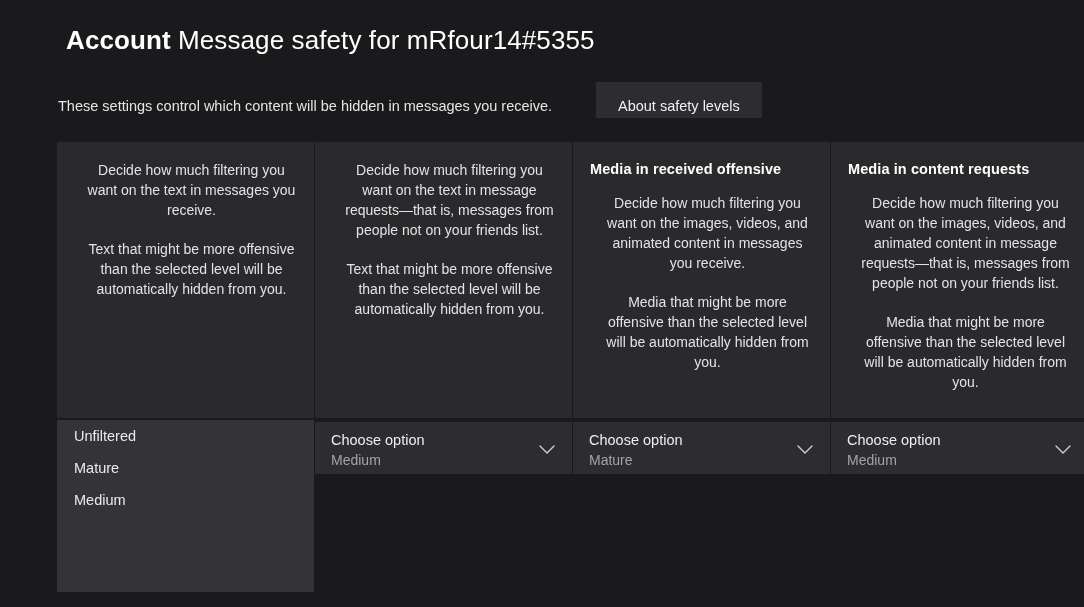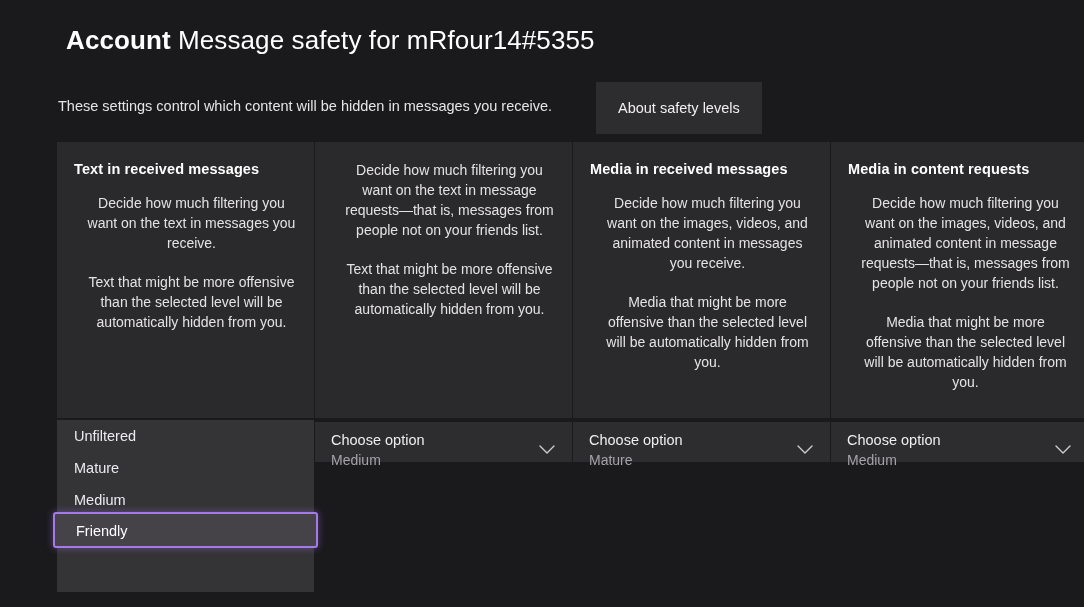--- a/index.html
+++ b/index.html
@@ -51,21 +51,21 @@
     top: 14px;
     font-size: 14.5px;
     line-height: 20px;
     color: #e5e5e5;
     white-space: nowrap;
   }
   #about-button {
     position: absolute;
     left: 539px;
     top: 0px;
-    height: 52px;
+    height: 36px;
     padding: 0 22px;
     background: #2d2c2e;
     border: none;
     border-radius: 1px;
     color: #f1eff1;
     font-family: "Liberation Sans", sans-serif;
     font-size: 14.5px;
     line-height: 48px;
     text-align: right;
     cursor: pointer;
@@ -119,21 +119,21 @@
     text-align: center;
   }
   .card-para:last-child { margin-bottom: 0; }
 
   
   .select-control {
     position: absolute;
     left: 0;
     top: 280px;
     width: 257px;
-    height: 40px;
+    height: 52px;
     background: #2d2c2e;
     box-sizing: border-box;
     padding: 9px 16px 0 16px;
     cursor: pointer;
   }
   .select-label {
     font-size: 14.5px;
     line-height: 19px;
     color: #f0eef0;
   }
@@ -199,30 +199,28 @@
 
 <div id="subhead-row">
   <div id="subhead-text">These settings control which content will be hidden in messages you receive.</div>
   <button id="about-button">About safety levels</button>
 </div>
 
 <div id="card-grid">
 
   <div class="card-col c0">
     <div class="card-body">
-      <div class="card-title">Text in received messages</div>
       <p class="card-para">Decide how much filtering you want on the text in messages you receive.</p>
       <p class="card-para">Text that might be more offensive than the selected level will be automatically hidden from you.</p>
     </div>
 
     <div class="dropdown-open">
       <div class="dd-option">Unfiltered</div>
       <div class="dd-option">Mature</div>
       <div class="dd-option">Medium</div>
-      <div class="dd-option selected">Friendly</div>
     </div>
   </div>
 
   <div class="card-col c1">
     <div class="card-body">
       <p class="card-para">Decide how much filtering you want on the text in message requests—that is, messages from people not on your friends list.</p>
       <p class="card-para">Text that might be more offensive than the selected level will be automatically hidden from you.</p>
     </div>
     <div class="select-control">
       <div class="select-label">Choose option</div>
@@ -230,21 +228,21 @@
       <span class="chevron">
         <svg width="22" height="22" viewBox="0 0 22 22">
             <path d="M4 8 L11 15 L18 8" fill="none" stroke="#cfcdd1" stroke-width="1.4" stroke-linecap="round" stroke-linejoin="round"></path>
           </svg>
       </span>
     </div>
   </div>
 
   <div class="card-col c2">
     <div class="card-body">
-      <div class="card-title">Media in received messages</div>
+      <div class="card-title">Media in received offensive</div>
       <p class="card-para">Decide how much filtering you want on the images, videos, and animated content in messages you receive.</p>
       <p class="card-para">Media that might be more offensive than the selected level will be automatically hidden from you.</p>
     </div>
     <div class="select-control">
       <div class="select-label">Choose option</div>
       <div class="select-value">Mature</div>
       <span class="chevron">
         <svg width="22" height="22" viewBox="0 0 22 22">
             <path d="M4 8 L11 15 L18 8" fill="none" stroke="#cfcdd1" stroke-width="1.4" stroke-linecap="round" stroke-linejoin="round"></path>
           </svg>

